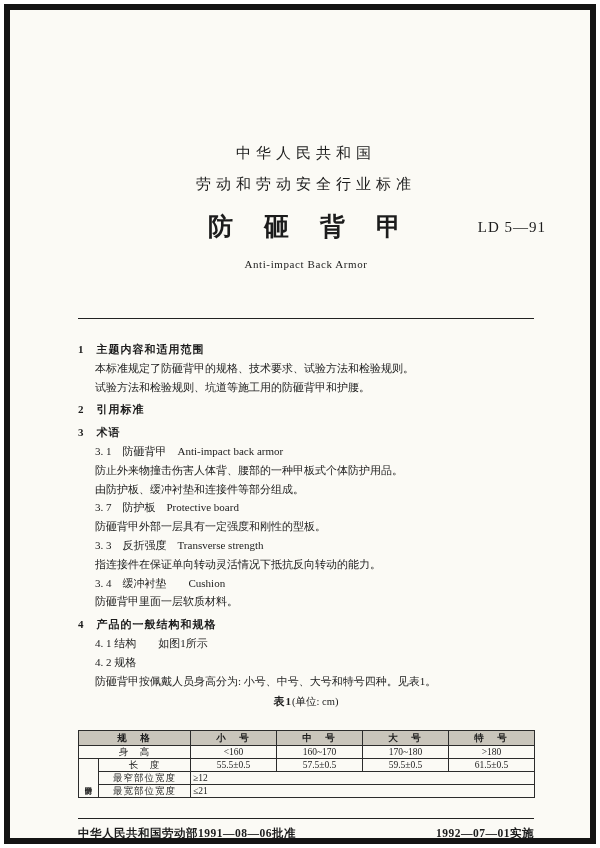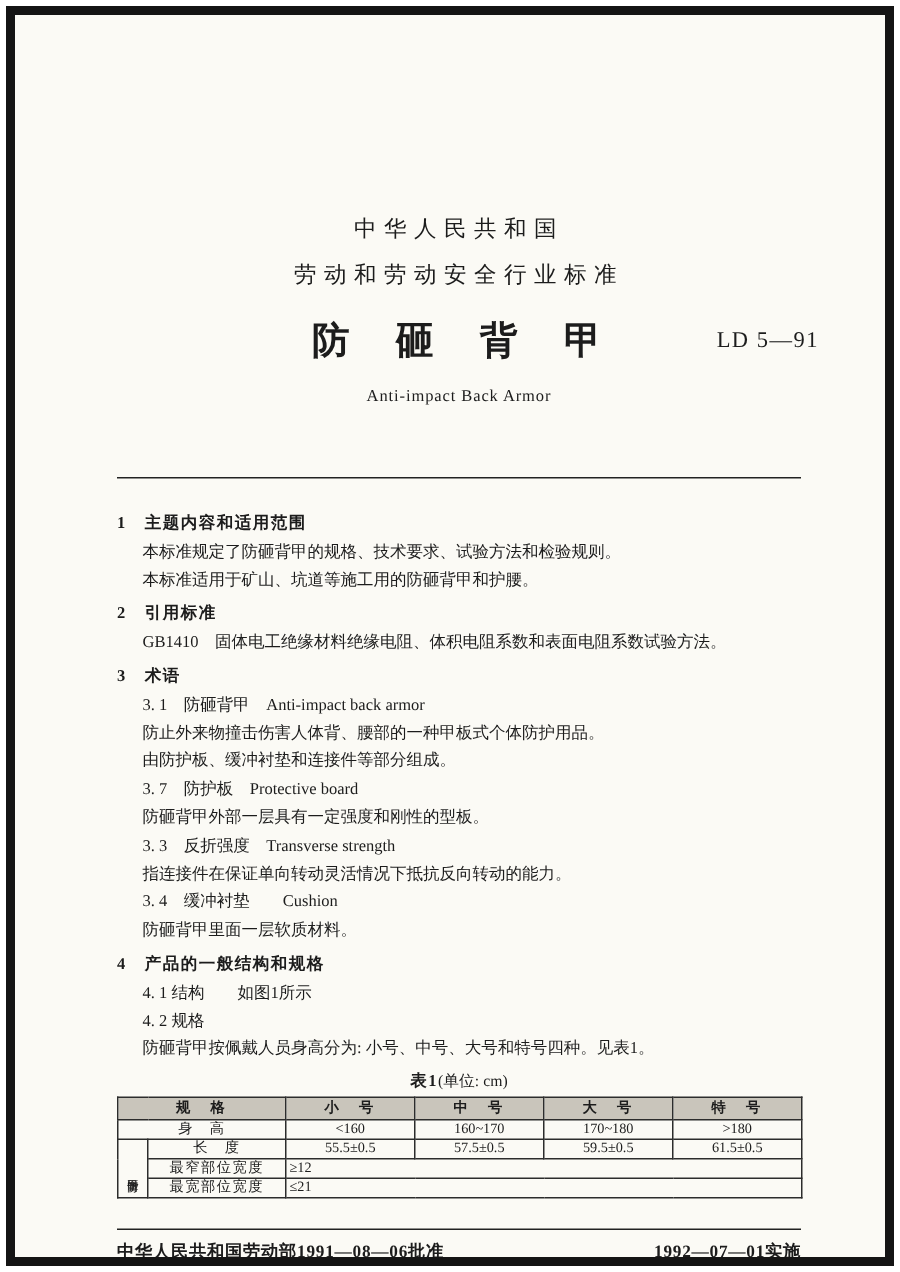--- a/index.html
+++ b/index.html
@@ -21,21 +21,21 @@
   .rule{border:none;border-top:1.5px solid #222;margin:48px 0 0 0}
   
   main{margin-top:22px;font-size:11px;line-height:17.8px}
   .blk{margin-bottom:1px;white-space:nowrap}
   .blk.h{font-weight:bold;margin-top:5px;letter-spacing:1px}
   .blk.p{padding-left:17px}
   
   .table-caption{display:flex;justify-content:center;align-items:flex-end;margin-top:4px;font-size:11px}
   .table-caption .cap{font-weight:bold;letter-spacing:1px}
   .table-caption .unit{font-size:10.5px}
-  table{width:100%;border-collapse:collapse;margin-top:3px;border:1.6px solid #1d1d1d;font-size:9.5px;table-layout:fixed}
+  table{width:100%;border-collapse:collapse;margin-top:21px;border:1.6px solid #1d1d1d;font-size:9.5px;table-layout:fixed}
   td{border:1px solid #2c2c2c;text-align:center;padding:1px 2px;height:10px;line-height:10px;overflow:hidden}
   tr.head td{background:#c9c5bb;height:12px;font-weight:bold;letter-spacing:2px}
   td.lbl{letter-spacing:1px}
   td.spanval{text-align:left;}
   .vert{writing-mode:vertical-rl;text-orientation:upright;font-size:7.5px;line-height:9px;display:inline-block;letter-spacing:0}
   
   footer{margin-top:20px}
   .f-rule{border:none;border-top:1.3px solid #222;margin:0 0 7px 0}
   .f-row{display:flex;justify-content:space-between;font-weight:bold;font-size:11.5px;letter-spacing:.5px}
 </style>
@@ -53,23 +53,22 @@
         <span class="doc-code">LD 5—91</span>
       </div>
       <div class="en-title">Anti-impact Back Armor</div>
     </header>
 
     <hr class="rule">
 
     <main>
         <div class="blk h">1　主题内容和适用范围</div>
         <div class="blk p">本标准规定了防砸背甲的规格、技术要求、试验方法和检验规则。</div>
-        <div class="blk p">本标准适用于矿山、坑道等施工用的防砸背甲和护腰。</div>
+        <div class="blk p">试验方法和检验规则、坑道等施工用的防砸背甲和护腰。</div>
         <div class="blk h">2　引用标准</div>
-        <div class="blk p">GB1410　固体电工绝缘材料绝缘电阻、体积电阻系数和表面电阻系数试验方法。</div>
         <div class="blk h">3　术语</div>
         <div class="blk p">3. 1　防砸背甲　Anti-impact back armor</div>
         <div class="blk p">防止外来物撞击伤害人体背、腰部的一种甲板式个体防护用品。</div>
         <div class="blk p">由防护板、缓冲衬垫和连接件等部分组成。</div>
         <div class="blk p">3. 7　防护板　Protective board</div>
         <div class="blk p">防砸背甲外部一层具有一定强度和刚性的型板。</div>
         <div class="blk p">3. 3　反折强度　Transverse strength</div>
         <div class="blk p">指连接件在保证单向转动灵活情况下抵抗反向转动的能力。</div>
         <div class="blk p">3. 4　缓冲衬垫　　Cushion</div>
         <div class="blk p">防砸背甲里面一层软质材料。</div>

